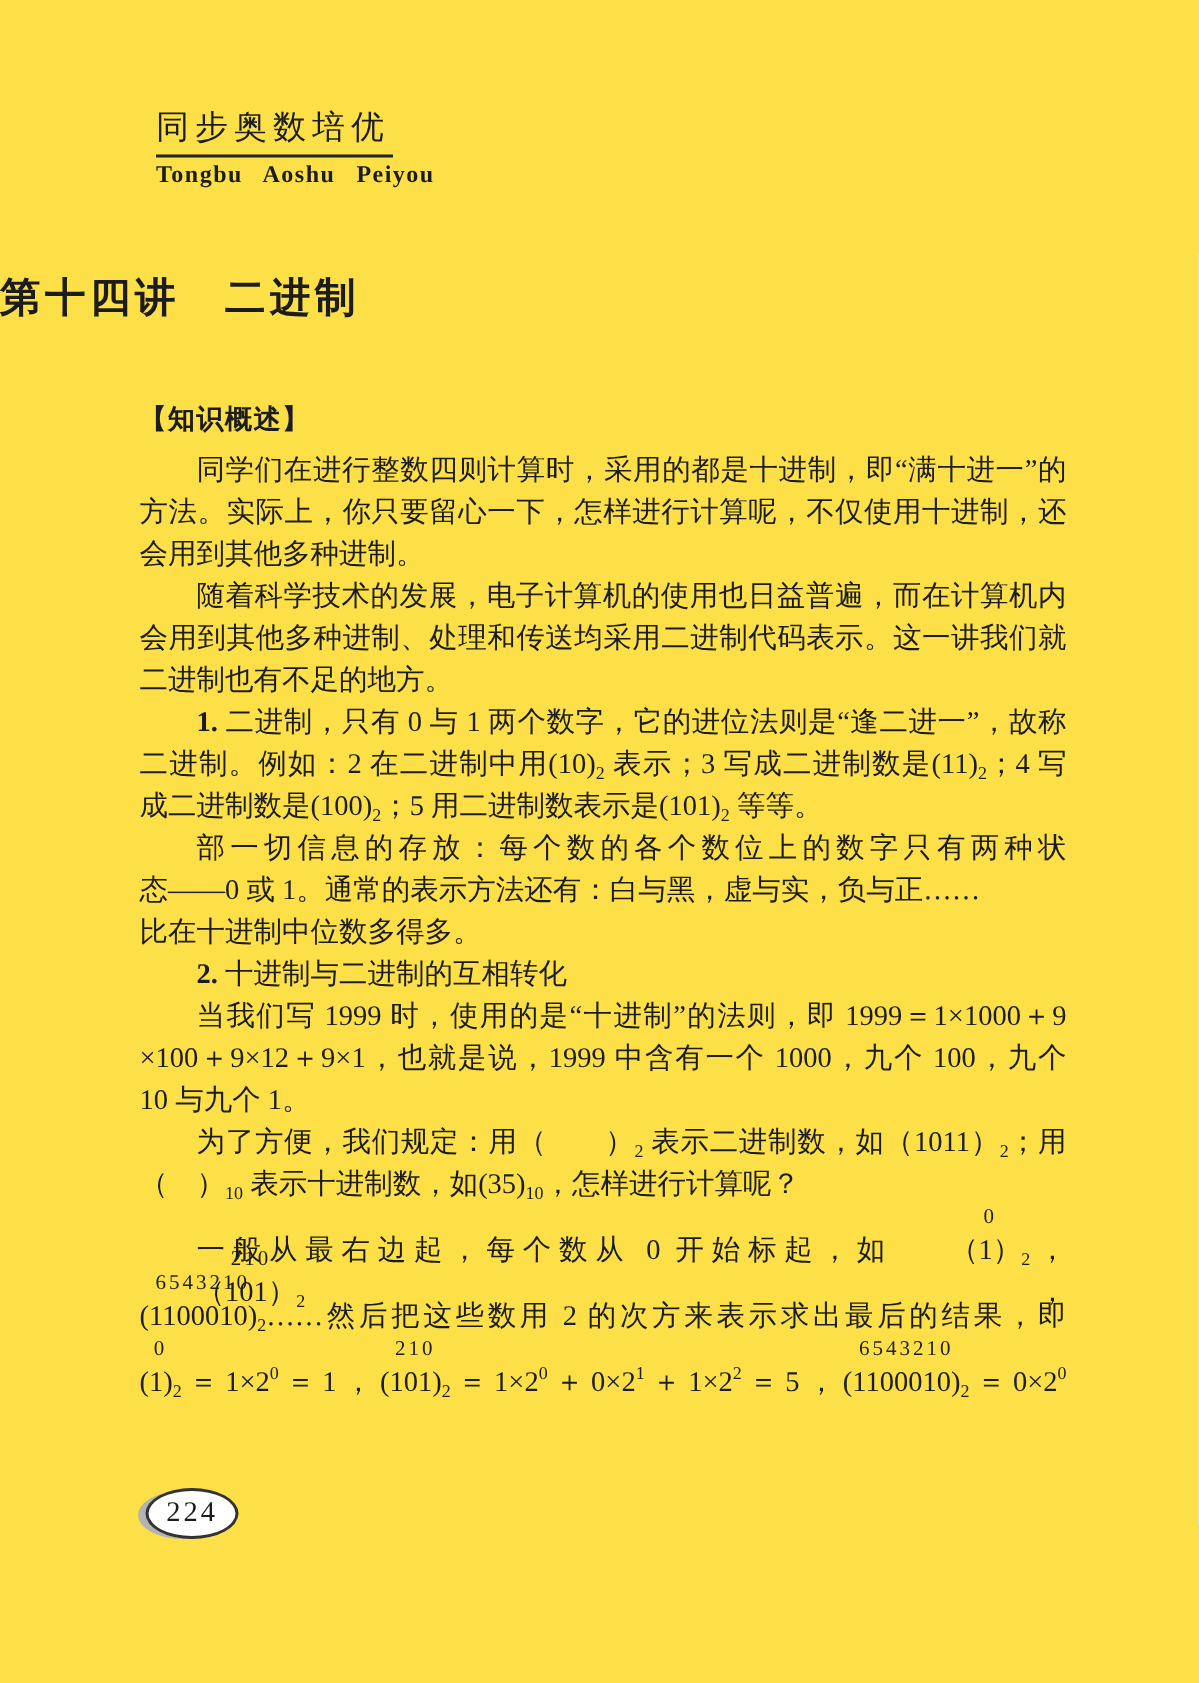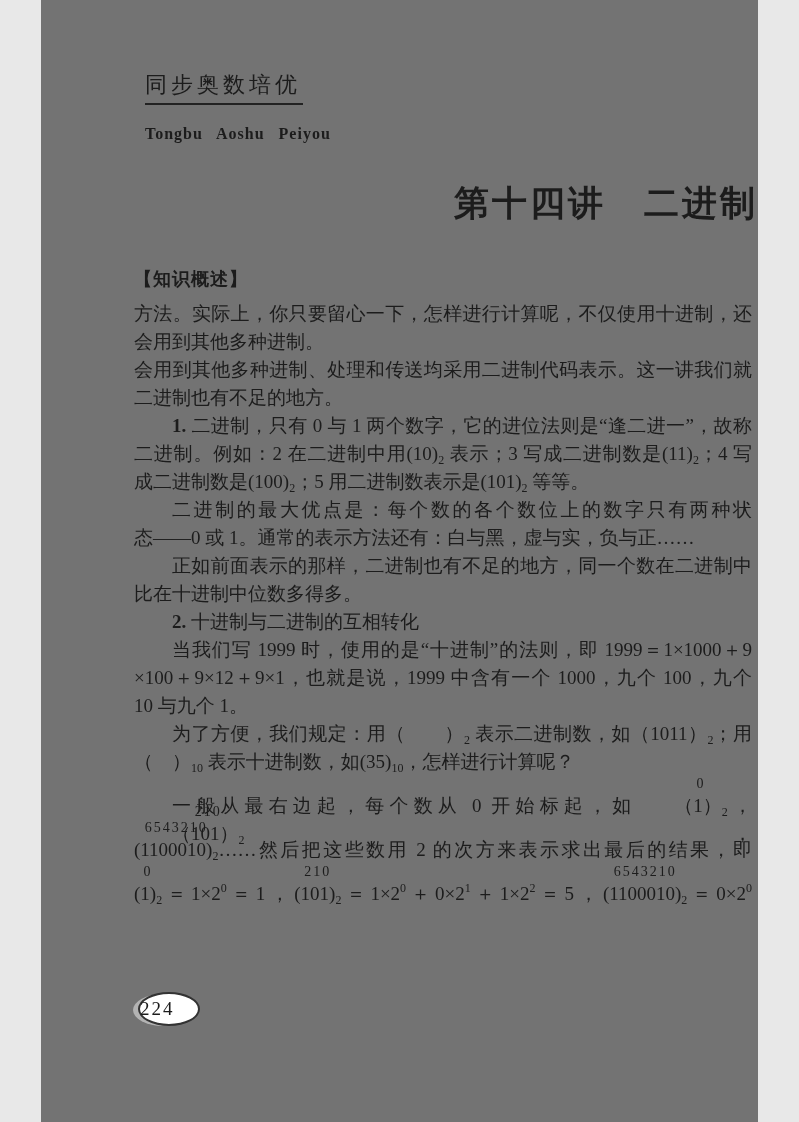--- a/index.html
+++ b/index.html
@@ -1,44 +1,44 @@
 <!DOCTYPE html>
 <html><head>
 <meta charset="utf-8">
 <style>
   html,body{margin:0;padding:0;background:#e8e8e8;}
   .page{
     position:relative;
-    width:717px;height:1122px;
+    width:799px;height:1122px;
     margin:0 auto;
-    background:#737373;
+    background:#fde047;
     color:#1c1c1c;
     font-family:"Liberation Serif","DejaVu Serif",serif;
     overflow:hidden;
   }
   
   .brand{position:absolute;left:104px;top:70px;}
   .brand-cn{
     display:inline-block;
     font-size:22px;letter-spacing:4px;
     padding:0 2px 3px 0;
     border-bottom:2px solid #222;
     white-space:nowrap;
   }
   .brand-py{
-    margin-top:20px;
+    margin-top:3px;
     font-size:16px;font-weight:bold;
     letter-spacing:1px;word-spacing:9px;
     white-space:nowrap;
   }
   
   .lecture-title{
     position:absolute;left:0;top:180px;width:100%;
-    margin:0;text-align:right;
-    font-size:35px;font-weight:bold;letter-spacing:3px;
+    margin:0;text-align:left;
+    font-size:27px;font-weight:bold;letter-spacing:3px;
   }
   
   .content{position:absolute;left:93px;top:264px;width:618px;}
   .section-heading{
     margin:0 0 6px 0;
     font-size:18px;font-weight:bold;
     line-height:30px;letter-spacing:1px;
   }
   .line{
     font-size:19px;
@@ -56,50 +56,51 @@
     transform:translateX(-50%);
     font-size:14px;line-height:14px;letter-spacing:2px;
     white-space:nowrap;color:#1c1c1c;
   }
   
   .page-badge{
     position:absolute;left:97px;top:992px;
     width:58px;height:30px;
     border:2px solid #333;border-radius:50%;
     background:#fff;
-    display:flex;align-items:center;
+    display:flex;align-items:center;justify-content:center;
     font-size:19px;letter-spacing:2px;
     box-shadow:-6px 1px 0 -1px #b3b3b3;
   }
 </style>
 </head>
 <body>
 
 <div class="page">
 
   <header class="brand">
     <div class="brand-cn">同步奥数培优</div>
     <div class="brand-py">Tongbu Aoshu Peiyou</div>
   </header>
 
   <h1 class="lecture-title">第十四讲　二进制</h1>
 
   <main class="content">
     <h2 class="section-heading">【知识概述】</h2>
     <div>
+        <div class="line indent j">同学们在进行整数四则计算时，采用的都是十进制，即“满十进一”的</div>
         <div class="line j">方法。实际上，你只要留心一下，怎样进行计算呢，不仅使用十进制，还</div>
         <div class="line">会用到其他多种进制。</div>
+        <div class="line indent j">随着科学技术的发展，电子计算机的使用也日益普遍，而在计算机内</div>
         <div class="line j">会用到其他多种进制、处理和传送均采用二进制代码表示。这一讲我们就</div>
         <div class="line">二进制也有不足的地方。</div>
         <div class="line indent j"><b>1.</b> 二进制，只有 0 与 1 两个数字，它的进位法则是“逢二进一”，故称</div>
         <div class="line j">二进制。例如：2 在二进制中用(10)<sub>2</sub> 表示；3 写成二进制数是(11)<sub>2</sub>；4 写</div>
         <div class="line">成二进制数是(100)<sub>2</sub>；5 用二进制数表示是(101)<sub>2</sub> 等等。</div>
-        <div class="line indent j">二进制的最大优点是：每个数的各个数位上的数字只有两种状</div>
+        <div class="line indent j">部一切信息的存放：每个数的各个数位上的数字只有两种状</div>
         <div class="line">态——0 或 1。通常的表示方法还有：白与黑，虚与实，负与正……</div>
-        <div class="line indent j">正如前面表示的那样，二进制也有不足的地方，同一个数在二进制中</div>
         <div class="line">比在十进制中位数多得多。</div>
         <div class="line indent"><b>2.</b> 十进制与二进制的互相转化</div>
         <div class="line indent j">当我们写 1999 时，使用的是“十进制”的法则，即 1999＝1×1000＋9</div>
         <div class="line j">×100＋9×12＋9×1，也就是说，1999 中含有一个 1000，九个 100，九个</div>
         <div class="line">10 与九个 1。</div>
         <div class="line indent j">为了方便，我们规定：用（　　）<sub>2</sub> 表示二进制数，如（1011）<sub>2</sub>；用</div>
         <div class="line">（　）<sub>10</sub> 表示十进制数，如(35)<sub>10</sub>，怎样进行计算呢？</div>
         <div class="line indent j anno-line">一般从最右边起，每个数从 0 开始标起，如<span class="anno"><span class="over">0</span>（1）<sub>2</sub></span>，<span class="anno"><span class="over">210</span>（101）<sub>2</sub></span>，</div>
         <div class="line j anno-line"><span class="anno"><span class="over">6543210</span>(1100010)<sub>2</sub></span>……然后把这些数用 2 的次方来表示求出最后的结果，即</div>
         <div class="line j anno-line"><span class="anno"><span class="over">0</span>(1)<sub>2</sub></span>＝1×2<sup>0</sup>＝1，<span class="anno"><span class="over">210</span>(101)<sub>2</sub></span>＝1×2<sup>0</sup>＋0×2<sup>1</sup>＋1×2<sup>2</sup>＝5，<span class="anno"><span class="over">6543210</span>(1100010)<sub>2</sub></span>＝0×2<sup>0</sup></div>

